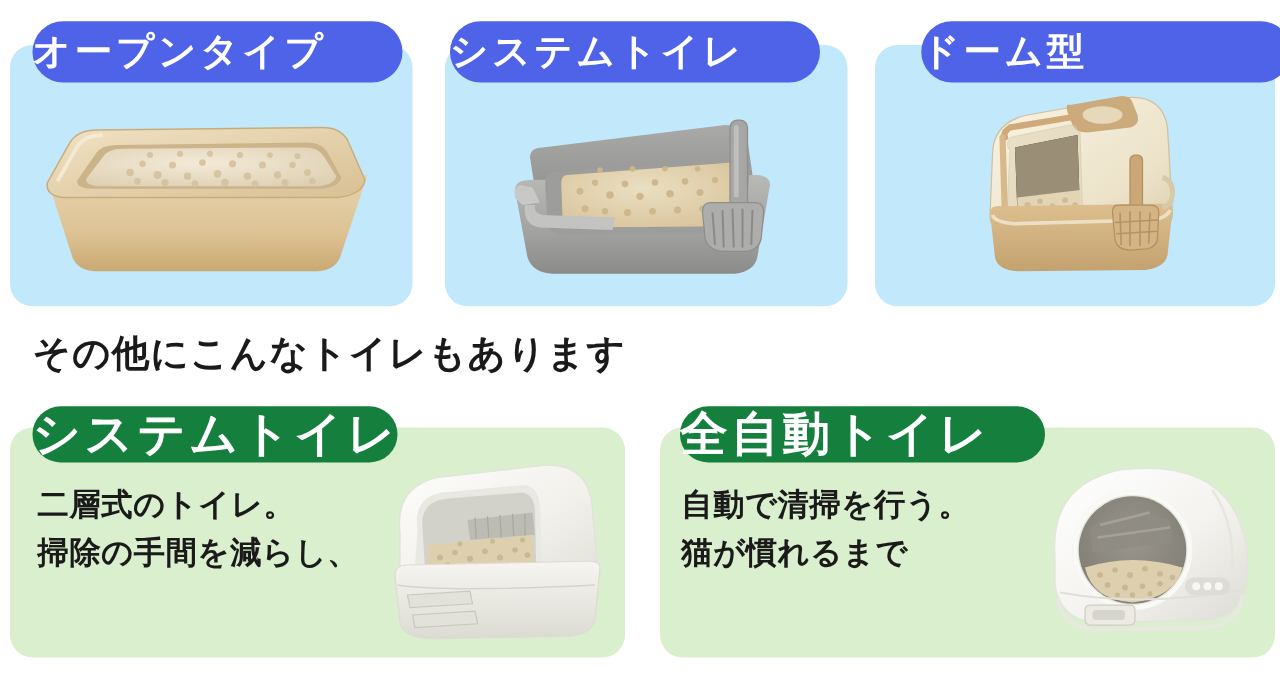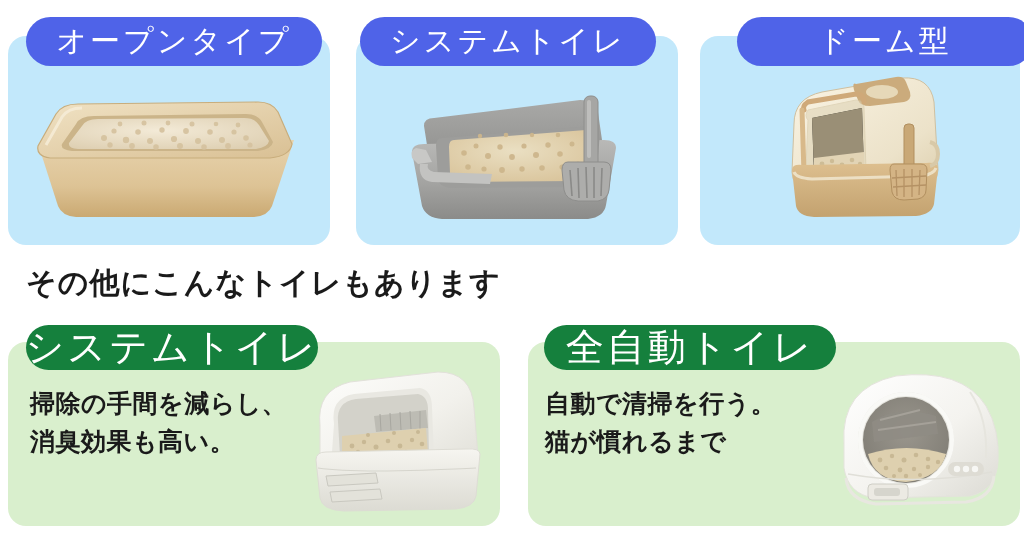--- a/index.html
+++ b/index.html
@@ -26,24 +26,23 @@
     overflow: hidden;
   }
   .card-blue { background: #c2e8fb; }
   .card-green { background: #d9efcd; }
 
   
   .badge {
     position: absolute;
     display: flex;
     align-items: center;
-    justify-content: center;
     border-radius: 999px;
     color: #ffffff;
-    font-weight: 400;
+    font-weight: 700;
     letter-spacing: 2px;
     white-space: nowrap;
   }
   .badge-blue {
     background: #4f63e8;
     font-size: 30px;
     letter-spacing: 3px;
   }
   .badge-green {
     background: #15803d;
@@ -400,22 +399,22 @@
       </g>
 
       <path d="M26 116 Q28 138 56 142 L146 140 Q172 136 174 114" fill="none" stroke="#e8e7e0" stroke-width="3"></path>
       <rect x="48" y="122" width="40" height="16" rx="4" fill="#eceae3" stroke="#cfcec6" stroke-width="1"></rect>
       <rect x="54" y="126" width="26" height="8" rx="3" fill="#d6d5cd"></rect>
     </svg>
     <span class="sr-only">automatic-litter-box</span>
   </div>
 
   <div class="card-body-text" style="left:30px; top:385px;">
+    <span class="line">二層式のトイレ。</span>
     <span class="line">掃除の手間を減らし、</span>
-    <span class="line">消臭効果も高い。</span>
   </div>
 
   <div class="card-body-text" style="left:545px; top:385px;">
     <span class="line">自動で清掃を行う。</span>
     <span class="line">猫が慣れるまで</span>
   </div>
 
   <div class="badge badge-green" style="left:26px; top:325px; width:292px; height:45px;">
     <span>システムトイレ</span>
   </div>

